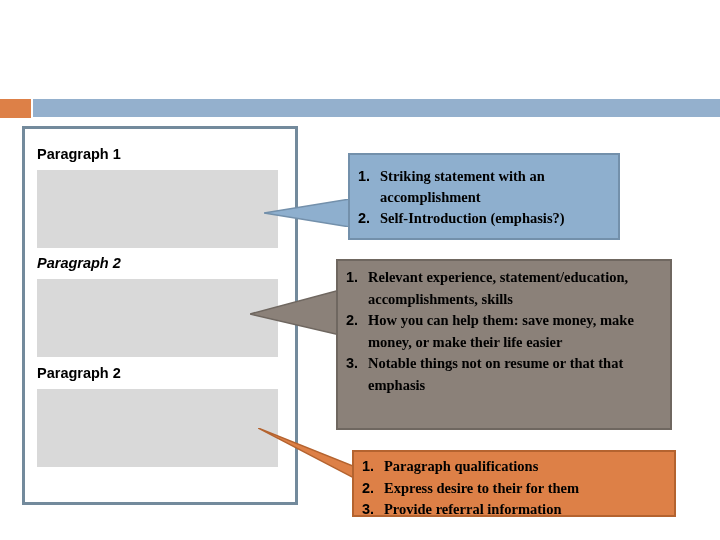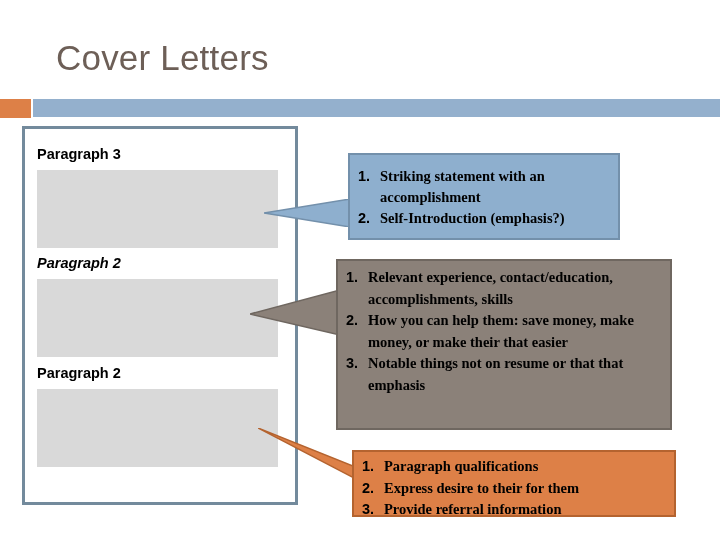--- a/index.html
+++ b/index.html
@@ -180,27 +180,26 @@
     top: 428px;
     width: 100px;
     height: 52px;
   }
 </style>
 </head>
 <body>
 
 <div id="slide">
 
-  <div id="slide-title">Cover Letters</div>
 
   <div class="header-accent"></div>
   <div class="header-bar"></div>
 
   <div id="paragraph-panel">
-    <div class="para-label" id="label-p1">Paragraph 3</div>
+    <div class="para-label" id="label-p1">Paragraph 1</div>
     <div class="para-block" id="block-p1"></div>
 
     <div class="para-label" id="label-p2">Paragraph 2</div>
     <div class="para-block" id="block-p2"></div>
 
     <div class="para-label" id="label-p3">Paragraph 2</div>
     <div class="para-block" id="block-p3"></div>
   </div>
 
   <svg id="callout-2-pointer" viewBox="0 0 90 45" preserveAspectRatio="none">
@@ -225,25 +224,25 @@
         <span class="num">2.</span>
         <span class="txt">Self-Introduction (emphasis?)</span>
       </li>
     </ul>
   </div>
 
   <div class="callout" id="callout-2">
     <ul class="callout-list">
       <li>
         <span class="num">1.</span>
-        <span class="txt">Relevant experience, contact/education, accomplishments, skills</span>
+        <span class="txt">Relevant experience, statement/education, accomplishments, skills</span>
       </li>
       <li>
         <span class="num">2.</span>
-        <span class="txt">How you can help them: save money, make money, or make their that easier</span>
+        <span class="txt">How you can help them: save money, make money, or make their life easier</span>
       </li>
       <li>
         <span class="num">3.</span>
         <span class="txt">Notable things not on resume or that that emphasis</span>
       </li>
     </ul>
   </div>
 
   <div class="callout" id="callout-3">
     <ul class="callout-list">

